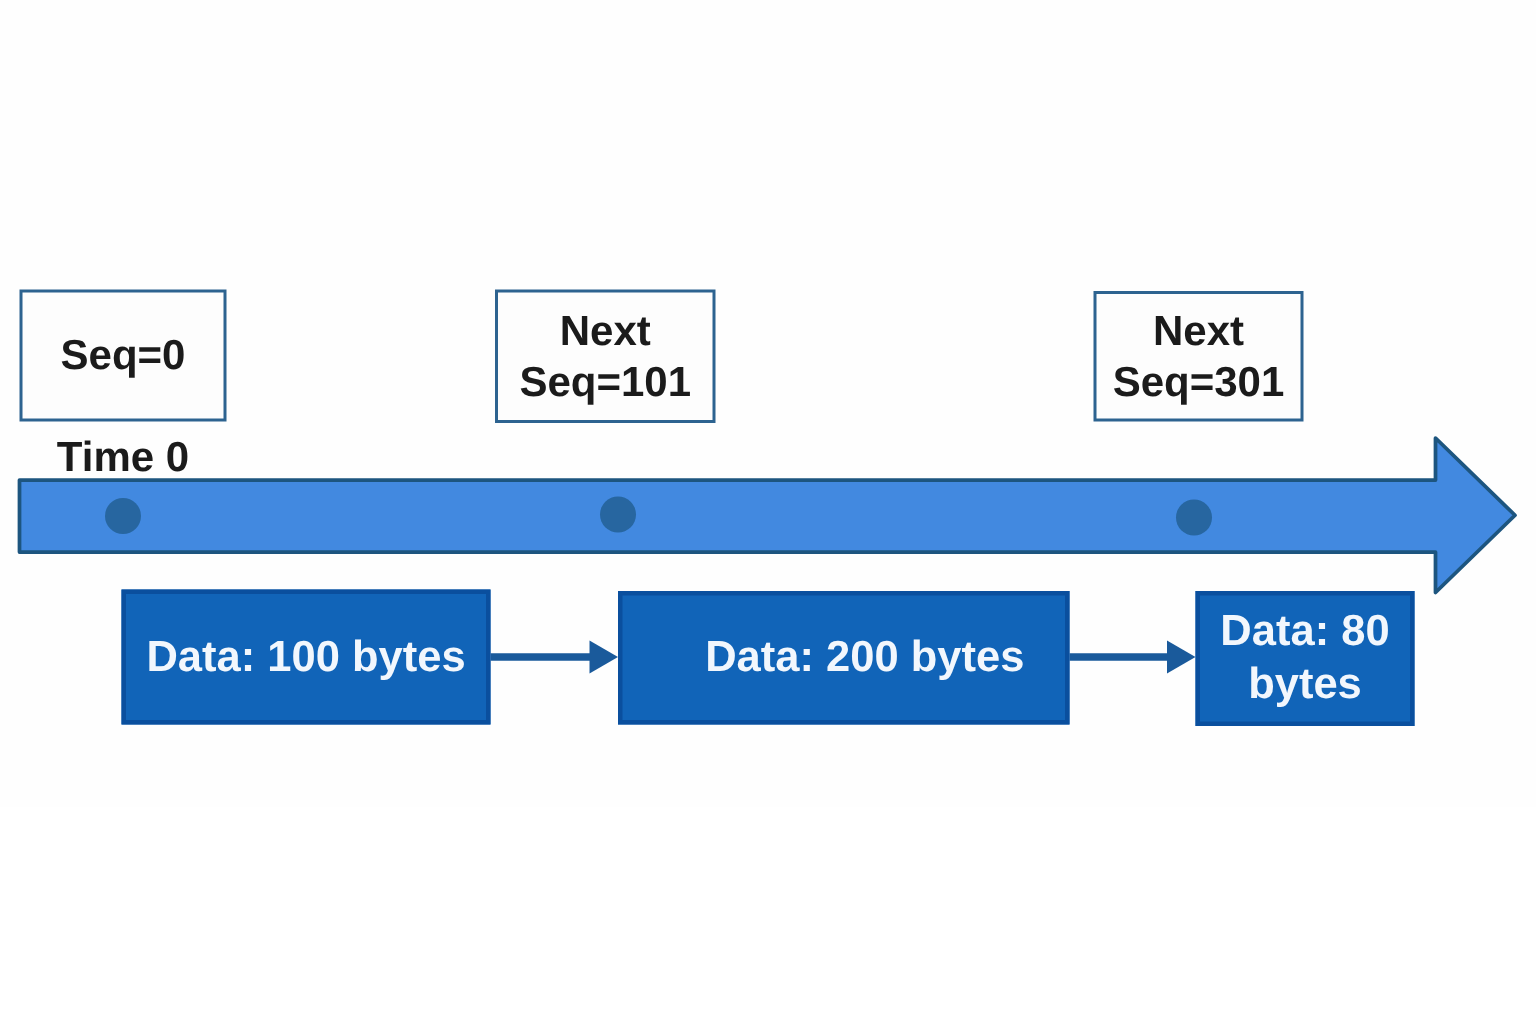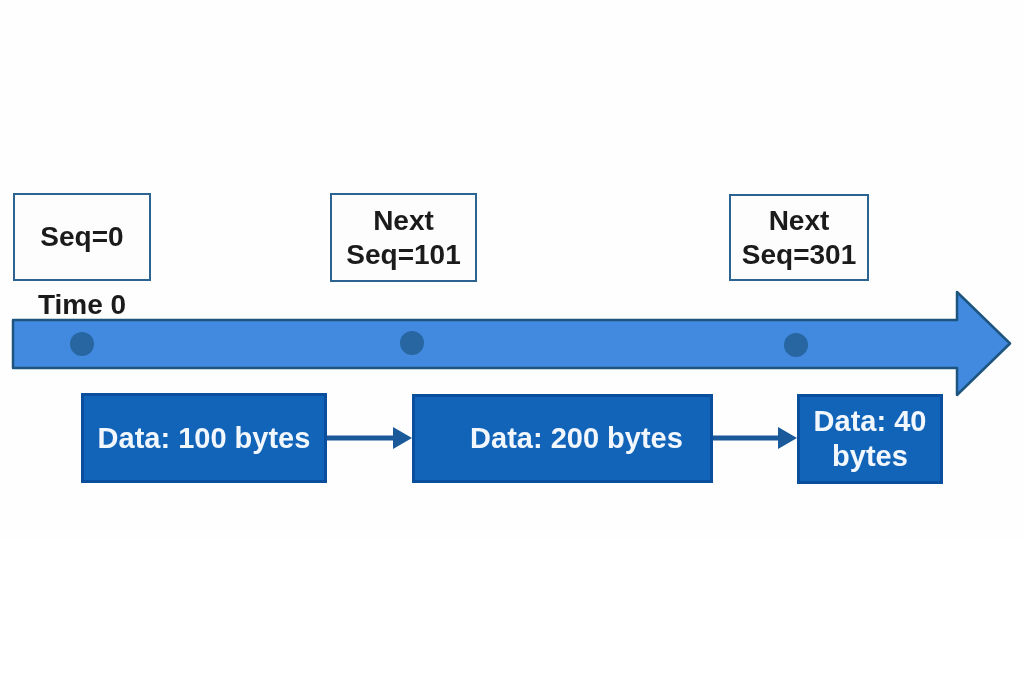--- a/index.html
+++ b/index.html
@@ -134,16 +134,16 @@
 
   <div class="time-label tl0">Time 0</div>
 
   <div class="data-box db0">
     <span>Data: 100 bytes</span>
   </div>
   <div class="data-box db1">
     <span>Data: 200 bytes</span>
   </div>
   <div class="data-box db2">
-    <span>Data: 40 bytes</span>
+    <span>Data: 80 bytes</span>
   </div>
 
 </div>
 
 </body></html>

